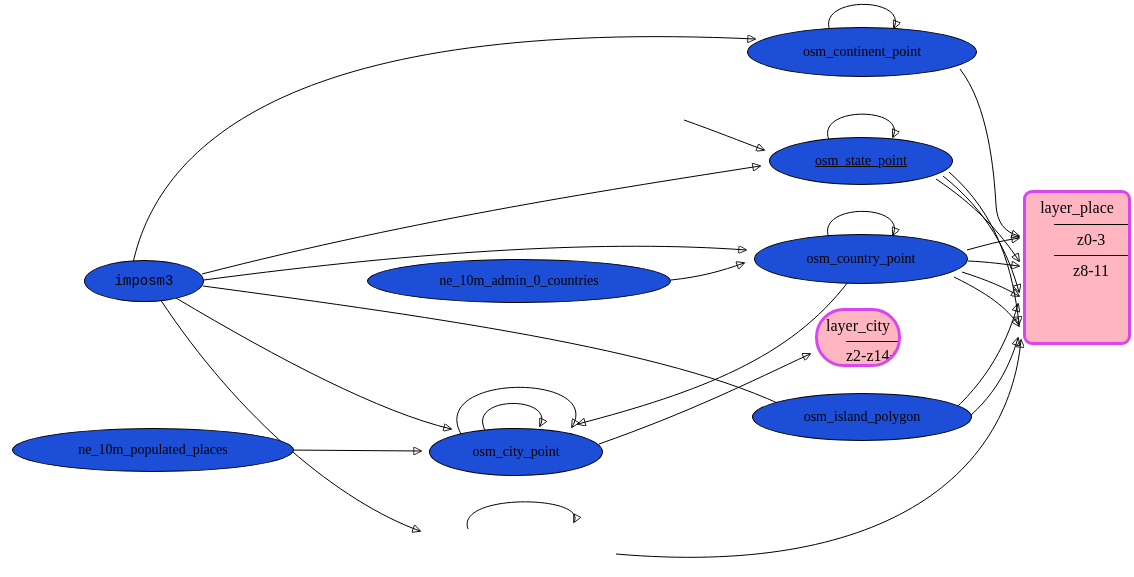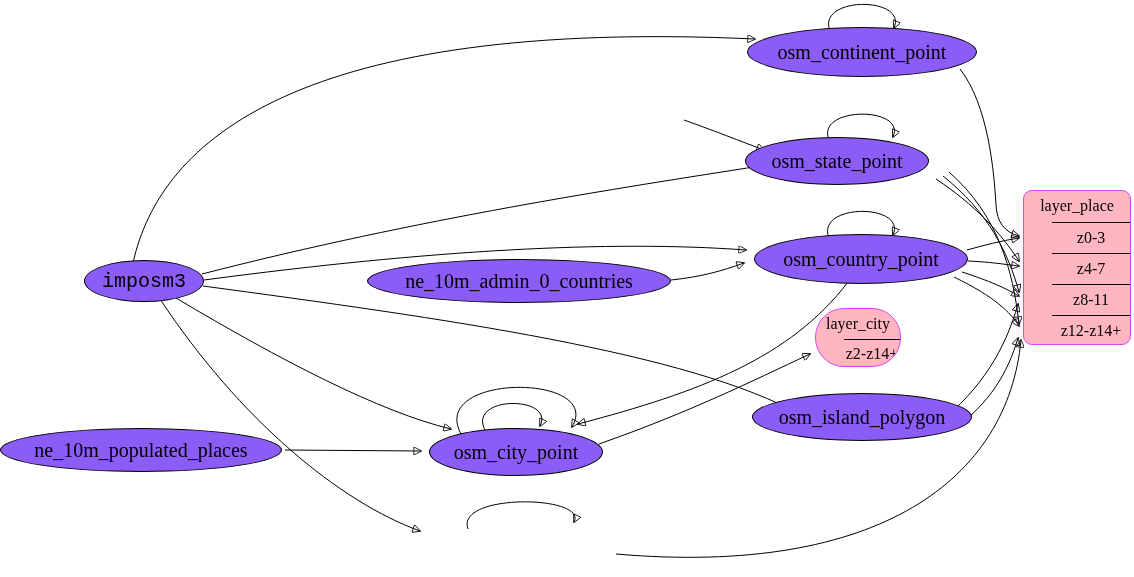--- a/index.html
+++ b/index.html
@@ -9,32 +9,32 @@
     background:#ffffff;
     font-family:"Liberation Serif", "DejaVu Serif", serif;
     color:#000;
     overflow:hidden;
   }
   #edges{position:absolute;left:0;top:0;width:1134px;height:577px;}
   #edges path{stroke:#000;stroke-width:1;fill:none;}
   .node{
     position:absolute;
     display:flex;align-items:center;justify-content:center;
-    background:#8b5cf6;
+    background:#1d4ed8;
     border:1px solid #000;
     border-radius:50%;
-    font-size:20px;
+    font-size:14px;
     white-space:nowrap;
     box-sizing:border-box;
     z-index:2;
   }
   .record{
     position:absolute;
     background:#ffb6c1;
-    border:1px solid #d946ef;
+    border:3px solid #d946ef;
     border-radius:9px;
     overflow:hidden;
     font-size:16px;
     text-align:center;
     box-sizing:border-box;
     z-index:3;
   }
   .record .row{
     display:block;
     box-sizing:border-box;
@@ -92,39 +92,37 @@
 
     <path d="M 599,444 C 690,412 750,382 810,354" marker-end="url(#arrow)"></path>
     <path d="M 848,282 C 790,358 700,392 578,424" marker-end="url(#arrow)"></path>
   </svg>
 
   <div class="node" style="left:84px;top:260px;width:120px;height:42px;font-family:Liberation Mono, monospace;">imposm3</div>
 
 
   <div class="node" style="left:367px;top:259px;width:304px;height:44px;">ne_10m_admin_0_countries</div>
 
-  <div class="node" style="left:0;top:428px;width:282px;height:44px;">ne_10m_populated_places</div>
+  <div class="node" style="left:12px;top:428px;width:282px;height:44px;">ne_10m_populated_places</div>
 
   <div class="node" style="left:747px;top:27px;width:230px;height:50px;">osm_continent_point</div>
 
-  <div class="node" style="left:745px;top:137px;width:184px;height:48px;">osm_state_point</div>
+  <div class="node" style="left:769px;top:137px;width:184px;height:48px;text-decoration:underline;">osm_state_point</div>
 
   <div class="node" style="left:754px;top:234px;width:214px;height:50px;">osm_country_point</div>
 
   <div class="node" style="left:429px;top:428px;width:174px;height:48px;text-align:center;">osm_city_point</div>
 
   <div class="node" style="left:752px;top:393px;width:220px;height:48px;font-family:Liberation Serif, serif;">osm_island_polygon</div>
 
 
   <div id="layer-city" class="record" style="left:815px;top:308px;width:86px;height:59px;border-radius:29px;">
     <div class="row row-title">layer_city</div>
     <div class="row row-z">z2-z14+</div>
   </div>
 
   <div id="layer-place" class="record" style="left:1023px;top:190px;width:108px;height:155px;">
     <div class="row">layer_place</div>
     <div class="row">z0-3</div>
-    <div class="row">z4-7</div>
     <div class="row">z8-11</div>
-    <div class="row">z12-z14+</div>
   </div>
 
 </div>
 
 </body></html>

